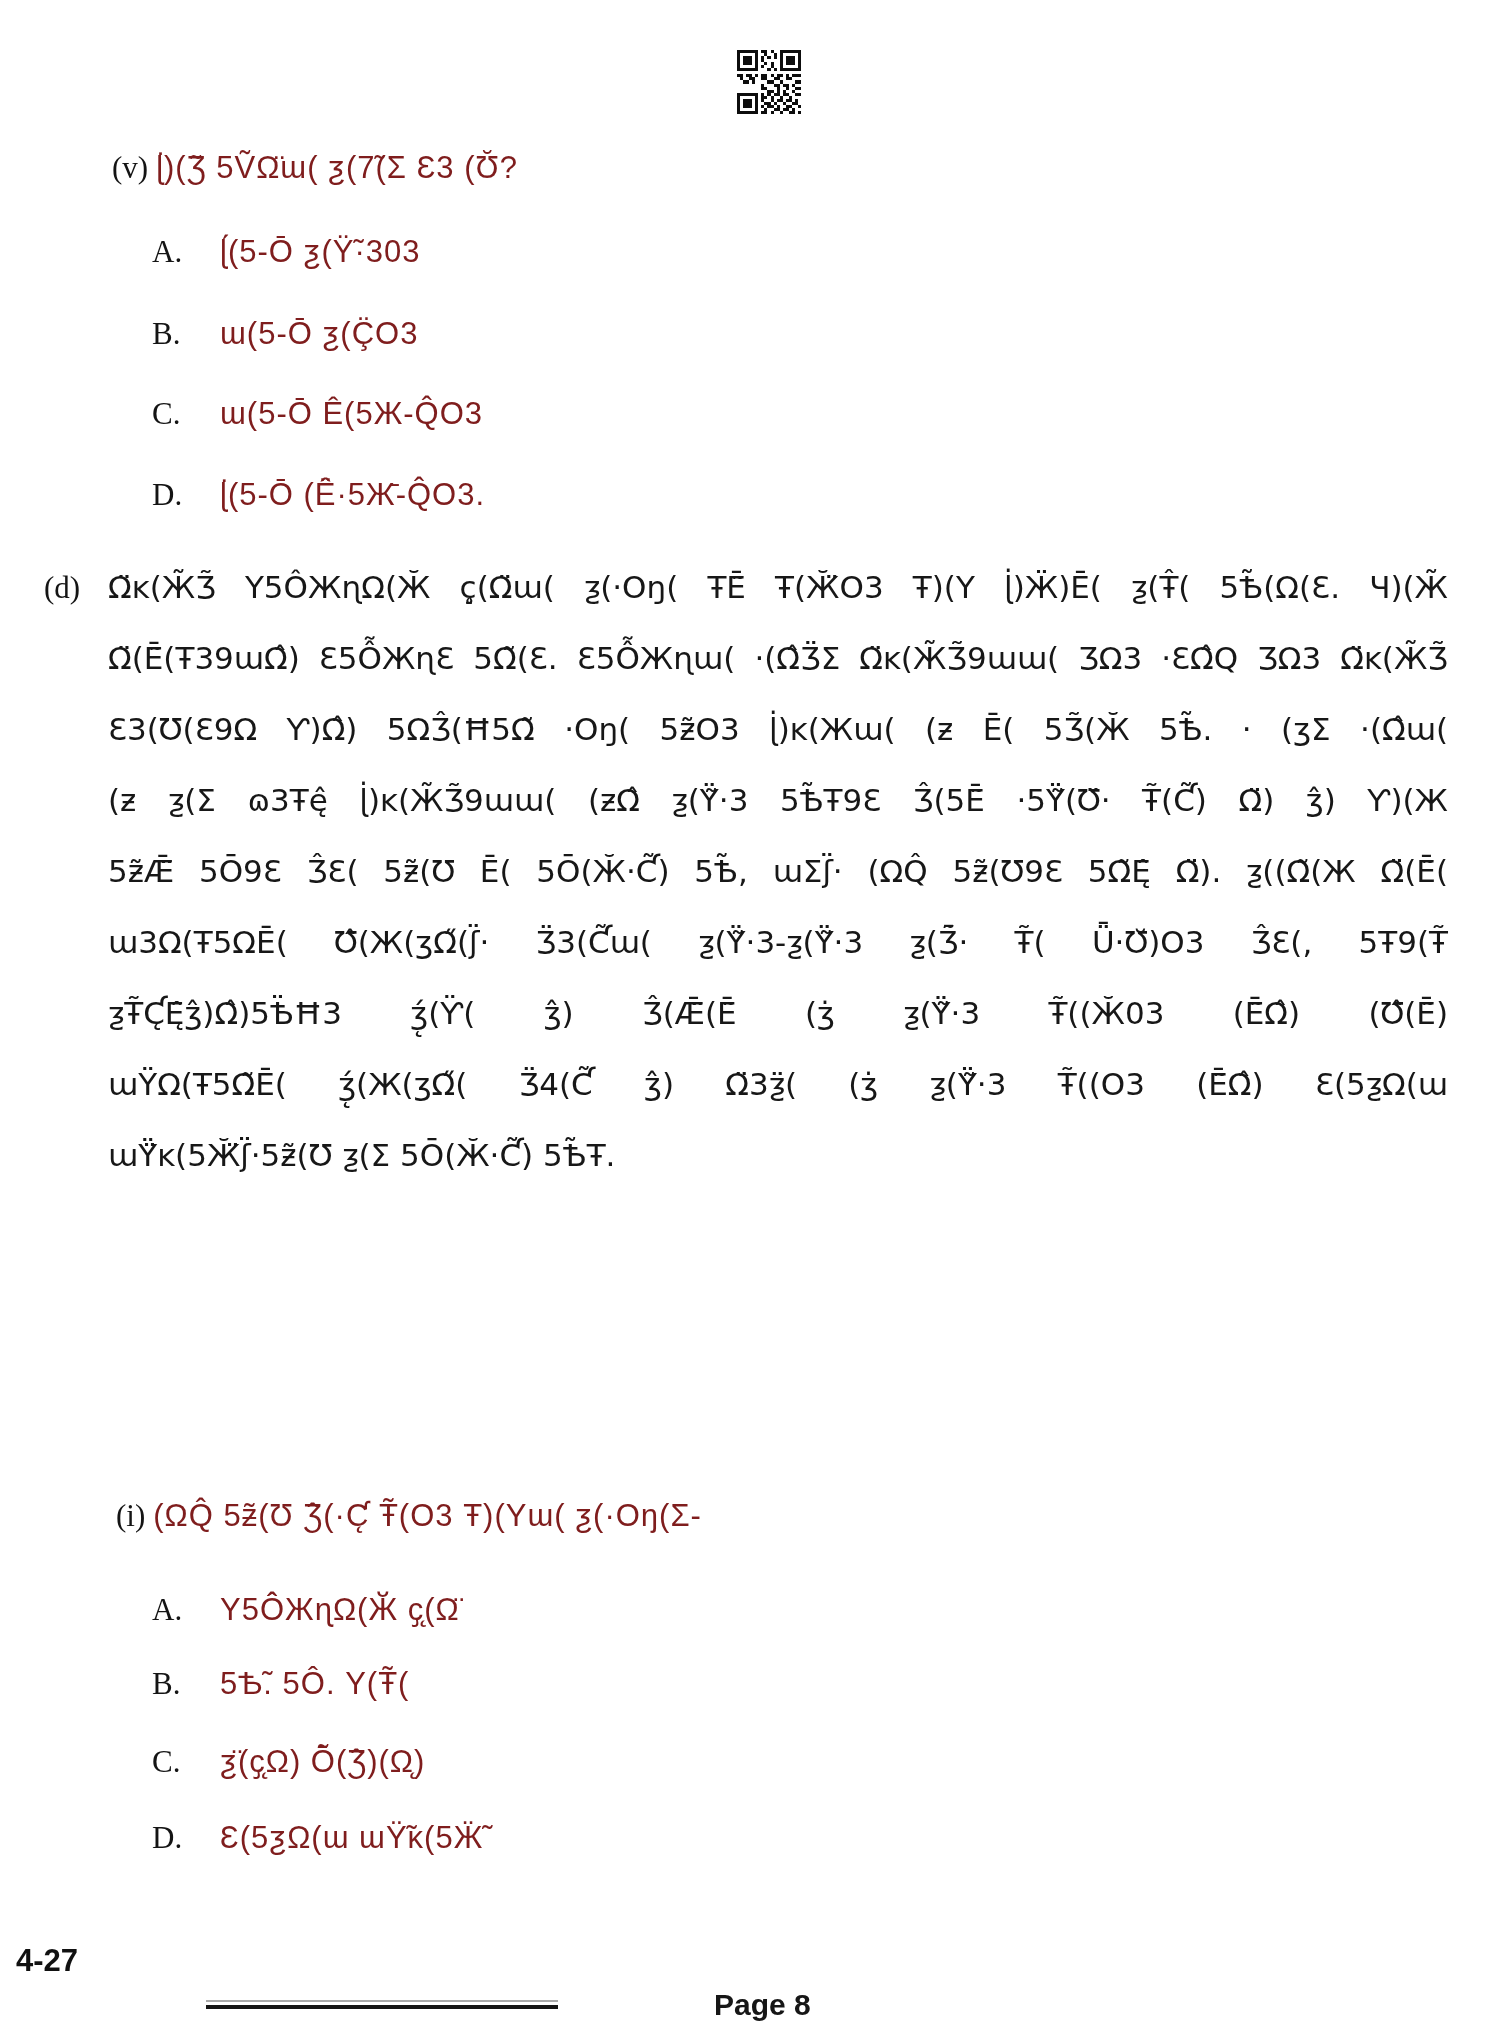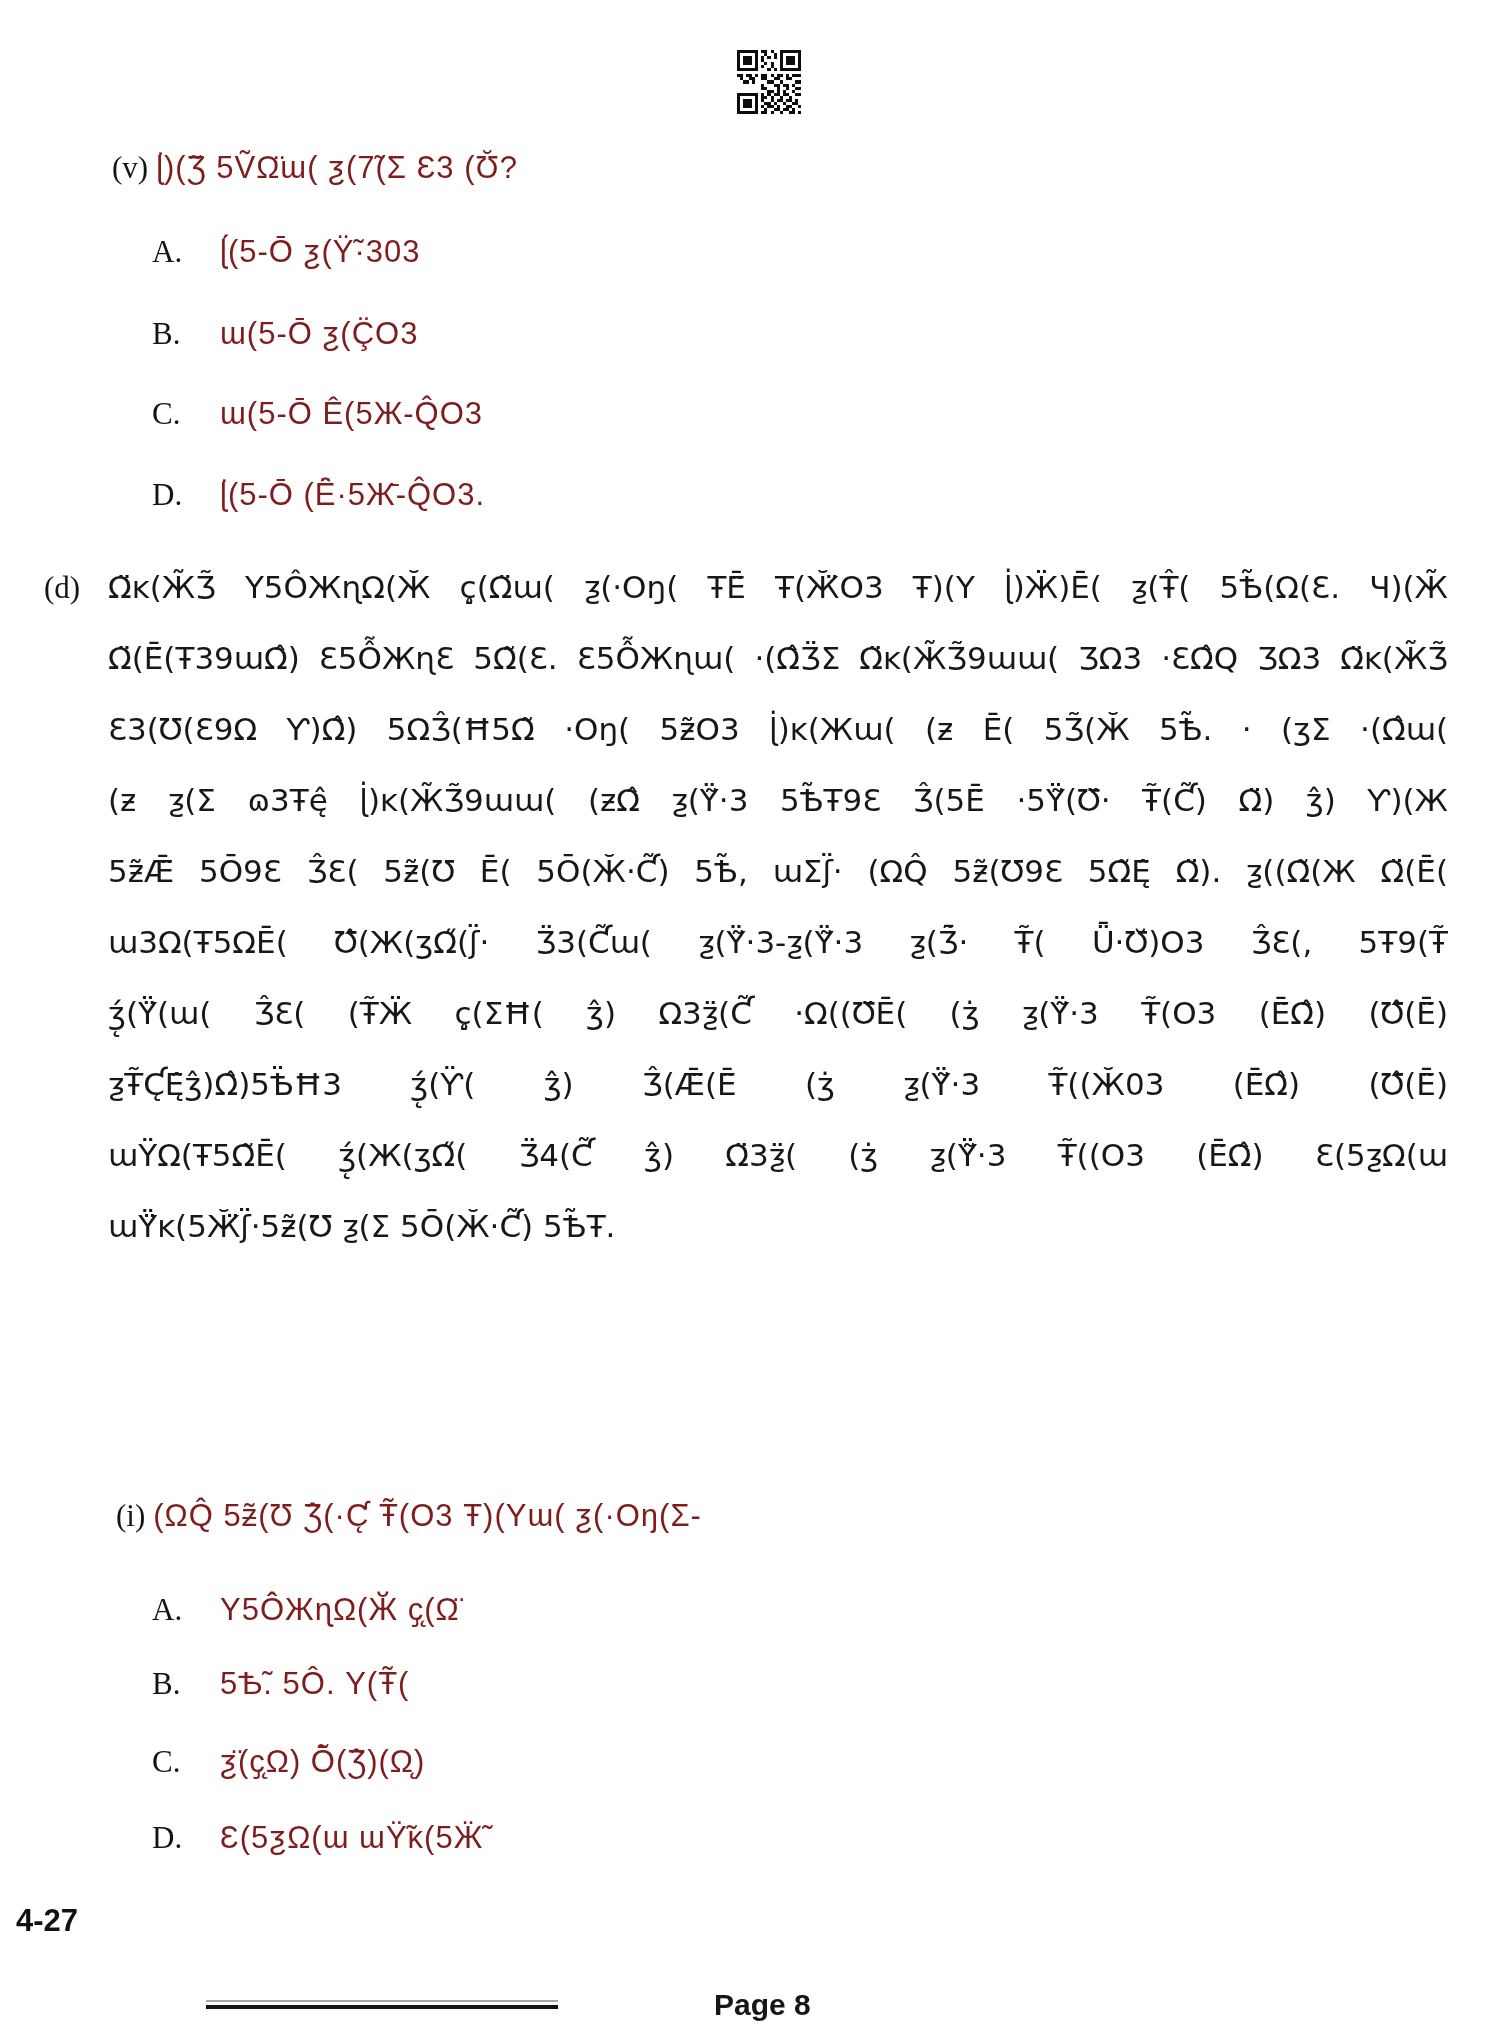--- a/index.html
+++ b/index.html
@@ -35,21 +35,21 @@
     height:71px;line-height:71px;
     font-family:"DejaVu Sans",sans-serif;
     font-size:31px;color:#171717;
     text-align:justify;
     text-align-last:justify;
     overflow:visible;
   }
   .pline.last{text-align-last:left;}
   .qr{position:absolute;left:737px;top:50px;width:64px;height:64px;}
   .footer-code{
-    position:absolute;left:16px;top:1903px;
+    position:absolute;left:16px;top:1943px;
     font-family:"Liberation Sans",sans-serif;
     font-weight:700;font-size:31px;color:#111;
   }
   .footer-line{
     position:absolute;left:206px;top:2000px;width:352px;height:3px;
     border-top:2px solid #a9a9a9;
     border-bottom:4px solid #141414;
   }
   .footer-page{
     position:absolute;left:702px;top:1988px;
@@ -105,21 +105,20 @@
   </div>
 
   <div class="abs slabel" style="left:44px;top:570px;">(d)</div>
   <div class="para">
     <div class="pline">Ω̈ĸ(Ж̃Ʒ̃ Υ5ÔЖɳΩ(Ӂ ҫ̨(Ω̈ɯ( ƺ(·Oŋ( ŦĒ̃ Ŧ(Ӂ̈O3 Ŧ)(Υ ɭ̇)Ӝ)Ē( ƺ(Ŧ̂( 5Ѣ̃(Ω(Ɛ. Ч)(Ж̃</div>
     <div class="pline">Ω̈(Ē̃(Ŧ39ɯΩ̂) Ɛ5ỖЖɳƐ 5Ω̃(Ɛ. Ɛ5ỖЖɳɯ( ·(Ω̂Ʒ̈Σ Ω̈ĸ(Ж̃Ʒ̃9ɯɯ( ƷΩ3 ·ƐΩ̂Q ƷΩ3 Ω̈ĸ(Ж̃Ʒ̃</div>
     <div class="pline">Ɛ3(Ʊ(Ɛ9Ω Ƴ)Ω̂) 5ΩƷ̂(Ħ5Ω̃ ·Oŋ( 5ƶ̃O3 ɭ̇)ĸ(Жɯ( (ƶ Ē( 5Ʒ̃(Ӂ 5Ѣ̃. · (ʒΣ ·(Ω̂ɯ(</div>
     <div class="pline">(ƶ ƺ(Σ ɷ3Ŧę̂ ɭ̇)ĸ(Ж̃Ʒ̃9ɯɯ( (ƶΩ̂ ƺ(Ϋ̃·3 5Ѣ̃Ŧ9Ɛ Ʒ̂(5Ē̃ ·5Ϋ̃(Ʊ̈· Ŧ̃(Ƈ̃) Ω̈) ʒ̂) Ƴ)(Ж</div>
     <div class="pline">5ƶ̃Ǣ̈ 5Ō9Ɛ Ʒ̂Ɛ( 5ƶ̃(Ʊ Ē( 5Ō(Ӂ·Ƈ̃) 5Ѣ̃, ɯΣʃ̈· (ΩQ̂ 5ƶ̃(Ʊ9Ɛ 5Ω̃Ę̂ Ω̈). ƺ((Ω̃(Ж Ω̈(Ē̃(</div>
     <div class="pline">ɯ3Ω(Ŧ5ΩĒ( Ʊ̂(Ж(ʒΩ̋(ʃ̈· Ʒ̈3(Ƈ̃ɯ( ƺ(Ϋ̃·3-ƺ(Ϋ̃·3 ƺ(Ʒ̃̄· Ŧ̃( Ǖ·Ʊ̆)O3 Ʒ̂Ɛ(, 5Ŧ9(Ŧ̃</div>
-    <div class="pline">ʒ̨́(Ϋ̈(ɯ( Ʒ̂Ɛ( (Ŧ̃Ӝ ҫ̨(ΣĦ( ʒ̂) Ω3ƺ̈(Ƈ̃ ·Ω((Ʊ̈Ē( (ʒ̇ ƺ(Ϋ̃·3 Ŧ̃(O3 (Ē̃Ω̂) (Ʊ̂(Ē̃)</div>
     <div class="pline">ƺŦ̃Ƈ̨Ę̂ʒ̂)Ω̂)5Ѣ̈Ħ3 ʒ̨́(Ƴ̈( ʒ̂) Ʒ̂(Ǣ̈(Ē̃ (ʒ̇ ƺ(Ϋ̃·3 Ŧ̃((Ӂ03 (Ē̃Ω̂) (Ʊ̂(Ē̃)</div>
     <div class="pline">ɯΫΩ(Ŧ5Ω̃Ē( ʒ̨́(Ж(ʒΩ̋( Ʒ̈4(Ƈ̃ ʒ̂) Ω̈3ƺ̈( (ʒ̇ ƺ(Ϋ̃·3 Ŧ̃((O3 (Ē̃Ω̂) Ɛ(5ƺΩ(ɯ</div>
     <div class="pline last">ɯΫ̈ĸ(5Ӂ̈ʃ̈·5ƶ̃(Ʊ ƺ(Σ 5Ō(Ӂ·Ƈ̃) 5Ѣ̃Ŧ.</div>
   </div>
 
   <div class="qrow" style="left:116px;top:1498px;">
     <span class="slabel">(i)</span>
     <span class="script">(ΩQ̂ 5ƶ̃(Ʊ Ʒ̂(·Ƈ̨ Ŧ̃(O3 Ŧ)(Υɯ( ƺ(·Oŋ(Σ-</span>
   </div>
 

